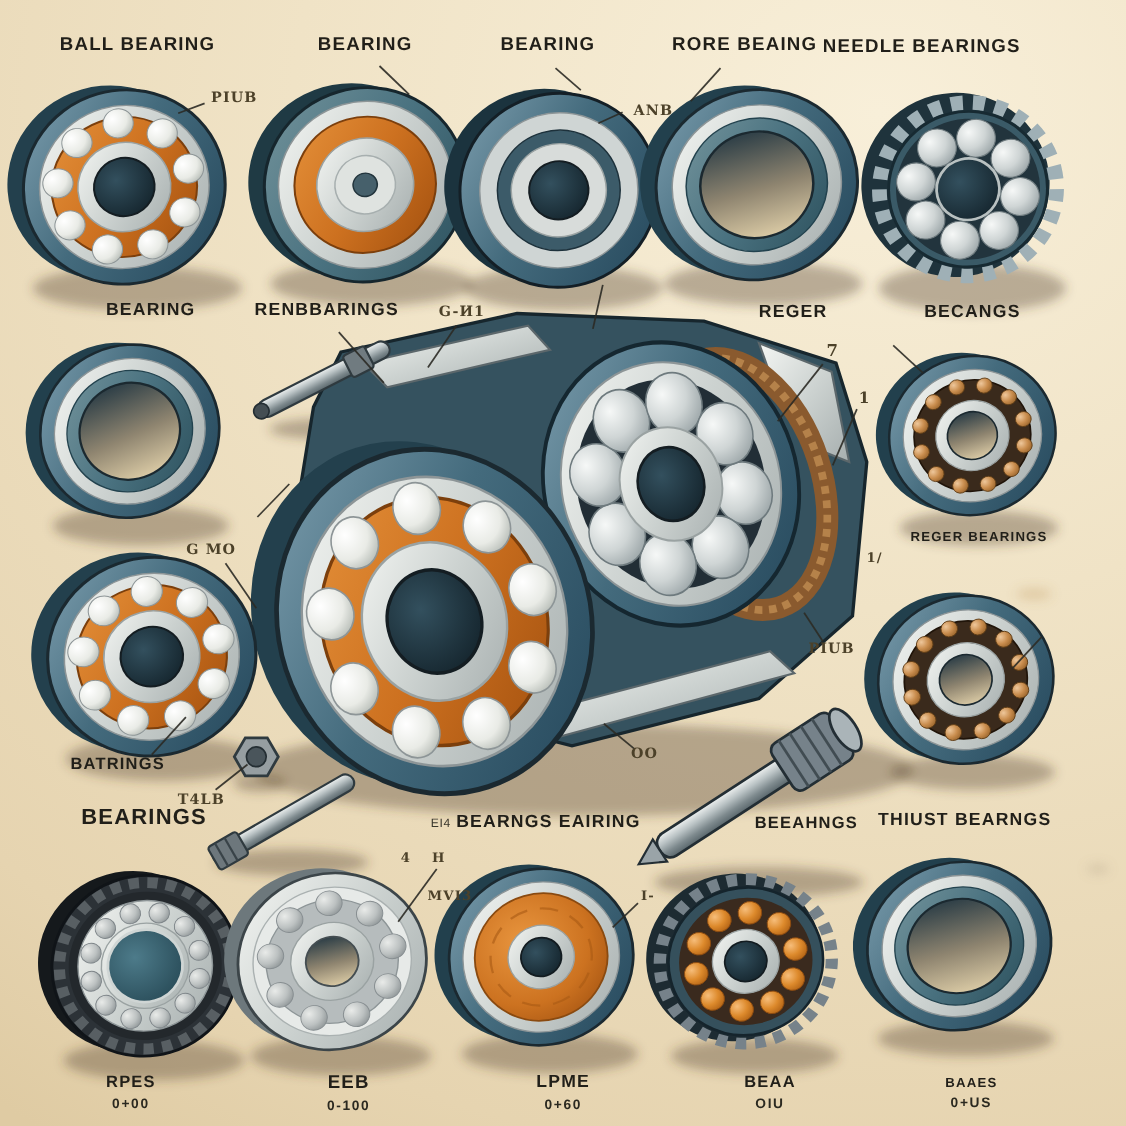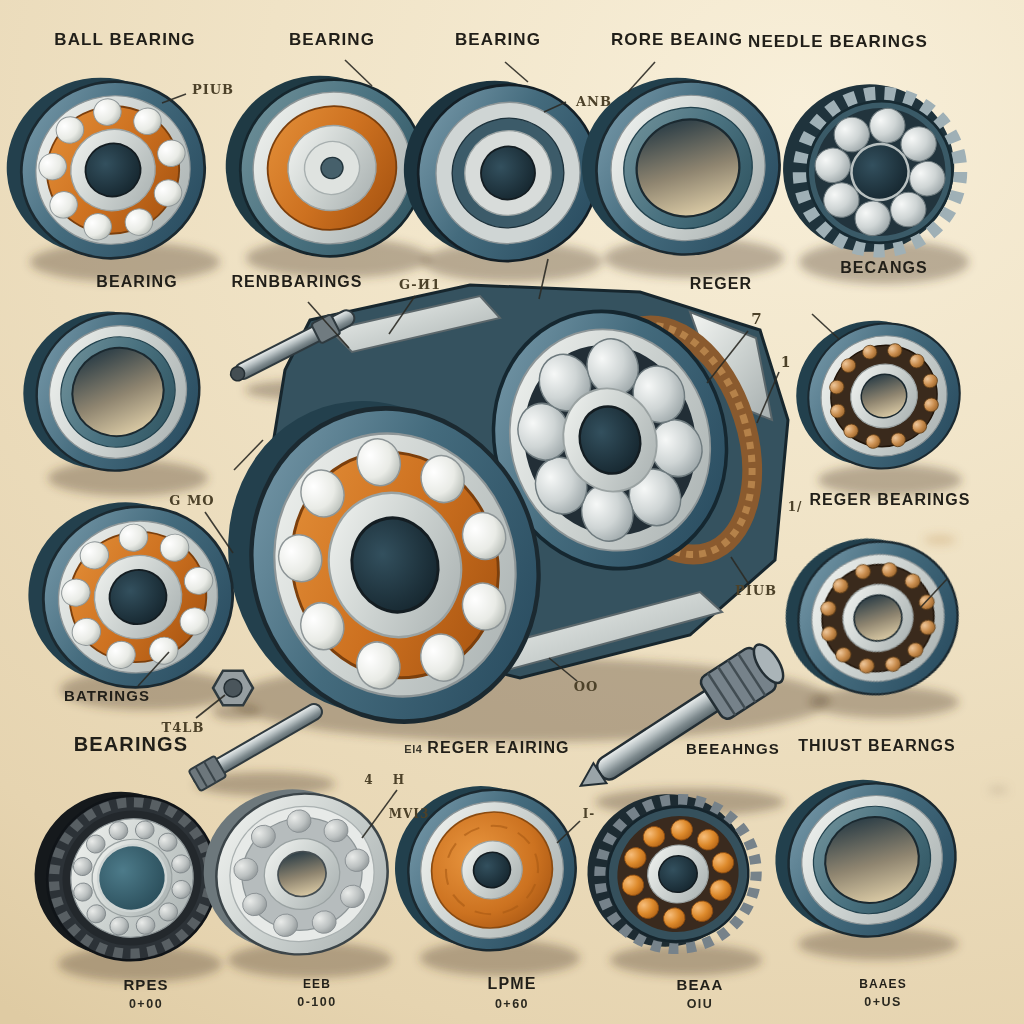--- a/index.html
+++ b/index.html
@@ -7,21 +7,21 @@
     position:relative;width:1024px;height:1024px;overflow:hidden;
     background:radial-gradient(130% 110% at 78% 10%, #f8efd9 0%, #f0e3c6 40%, #e6d4b0 85%, #dfcba3 100%);
     font-family:"Liberation Sans",sans-serif;
   }
   svg{position:absolute;left:0;top:0;}
   .lbl{
     position:absolute;transform:translate(-50%,-50%);
     font-family:"Liberation Sans",sans-serif;font-weight:700;
     color:#211f19;letter-spacing:1.1px;white-space:nowrap;font-size:17px;
   }
-  .lbl .sm{font-size:11px;font-weight:700;letter-spacing:0.5px;margin-right:5px;color:#3a372c;}
+  .lbl .sm{font-size:11px;font-weight:400;letter-spacing:0.5px;margin-right:5px;color:#3a372c;}
   .hand{
     position:absolute;transform:translate(-50%,-50%);
     font-family:"DejaVu Serif",serif;font-weight:600;
     color:#4c4129;font-size:13px;letter-spacing:1px;white-space:nowrap;
   }
   .val{font-size:12.5px;letter-spacing:1.5px;color:#2b2920;}
   .stack{display:flex;flex-direction:column;align-items:center;gap:4px;}
 </style>
 </head>
 <body>
@@ -399,37 +399,37 @@
 
 <div class="lbl" style="left:125px;top:40px">BALL BEARING</div>
 <div class="lbl" style="left:332px;top:40px">BEARING</div>
 <div class="lbl" style="left:498px;top:40px">BEARING</div>
 <div class="lbl" style="left:677px;top:40px">RORE BEAING</div>
 <div class="lbl" style="left:838px;top:42px">NEEDLE BEARINGS</div>
 
 <div class="lbl" style="left:137px;top:282px;font-size:16px">BEARING</div>
 <div class="lbl" style="left:297px;top:282px;font-size:16px">RENBBARINGS</div>
 <div class="lbl" style="left:721px;top:284px;font-size:16px">REGER</div>
-<div class="lbl" style="left:884px;top:268px;font-size:16px">BECANGS</div>
-
-<div class="lbl" style="left:890px;top:500px;font-size:16px">REGER BEARINGS</div>
+<div class="lbl" style="left:884px;top:284px;font-size:16px">BECANGS</div>
+
+<div class="lbl" style="left:890px;top:488px;font-size:12px">REGER BEARINGS</div>
 
 <div class="lbl" style="left:107px;top:695px;font-size:15px">BATRINGS</div>
 <div class="lbl" style="left:131px;top:744px;font-size:20px">BEARINGS</div>
 
-<div class="lbl" style="left:487px;top:748px;font-size:16px"><span class="sm">EI4</span><span>REGER EAIRING</span></div>
+<div class="lbl" style="left:487px;top:748px;font-size:16px"><span class="sm">EI4</span><span>BEARNGS EAIRING</span></div>
 <div class="lbl" style="left:733px;top:748px;font-size:15px">BEEAHNGS</div>
 <div class="lbl" style="left:877px;top:746px;font-size:16px">THIUST BEARNGS</div>
 
-<div class="lbl stack" style="left:146px;top:993px">
+<div class="lbl stack" style="left:119px;top:993px">
   <span style="font-size:15px">RPES</span>
   <span class="val">0+00</span>
 </div>
 <div class="lbl stack" style="left:317px;top:993px">
-  <span style="font-size:12px">EEB</span>
+  <span style="font-size:17px">EEB</span>
   <span class="val">0-100</span>
 </div>
 <div class="lbl stack" style="left:512px;top:993px">
   <span style="font-size:16px">LPME</span>
   <span class="val">0+60</span>
 </div>
 <div class="lbl stack" style="left:700px;top:993px">
   <span style="font-size:15px">BEAA</span>
   <span class="val">OIU</span>
 </div>

